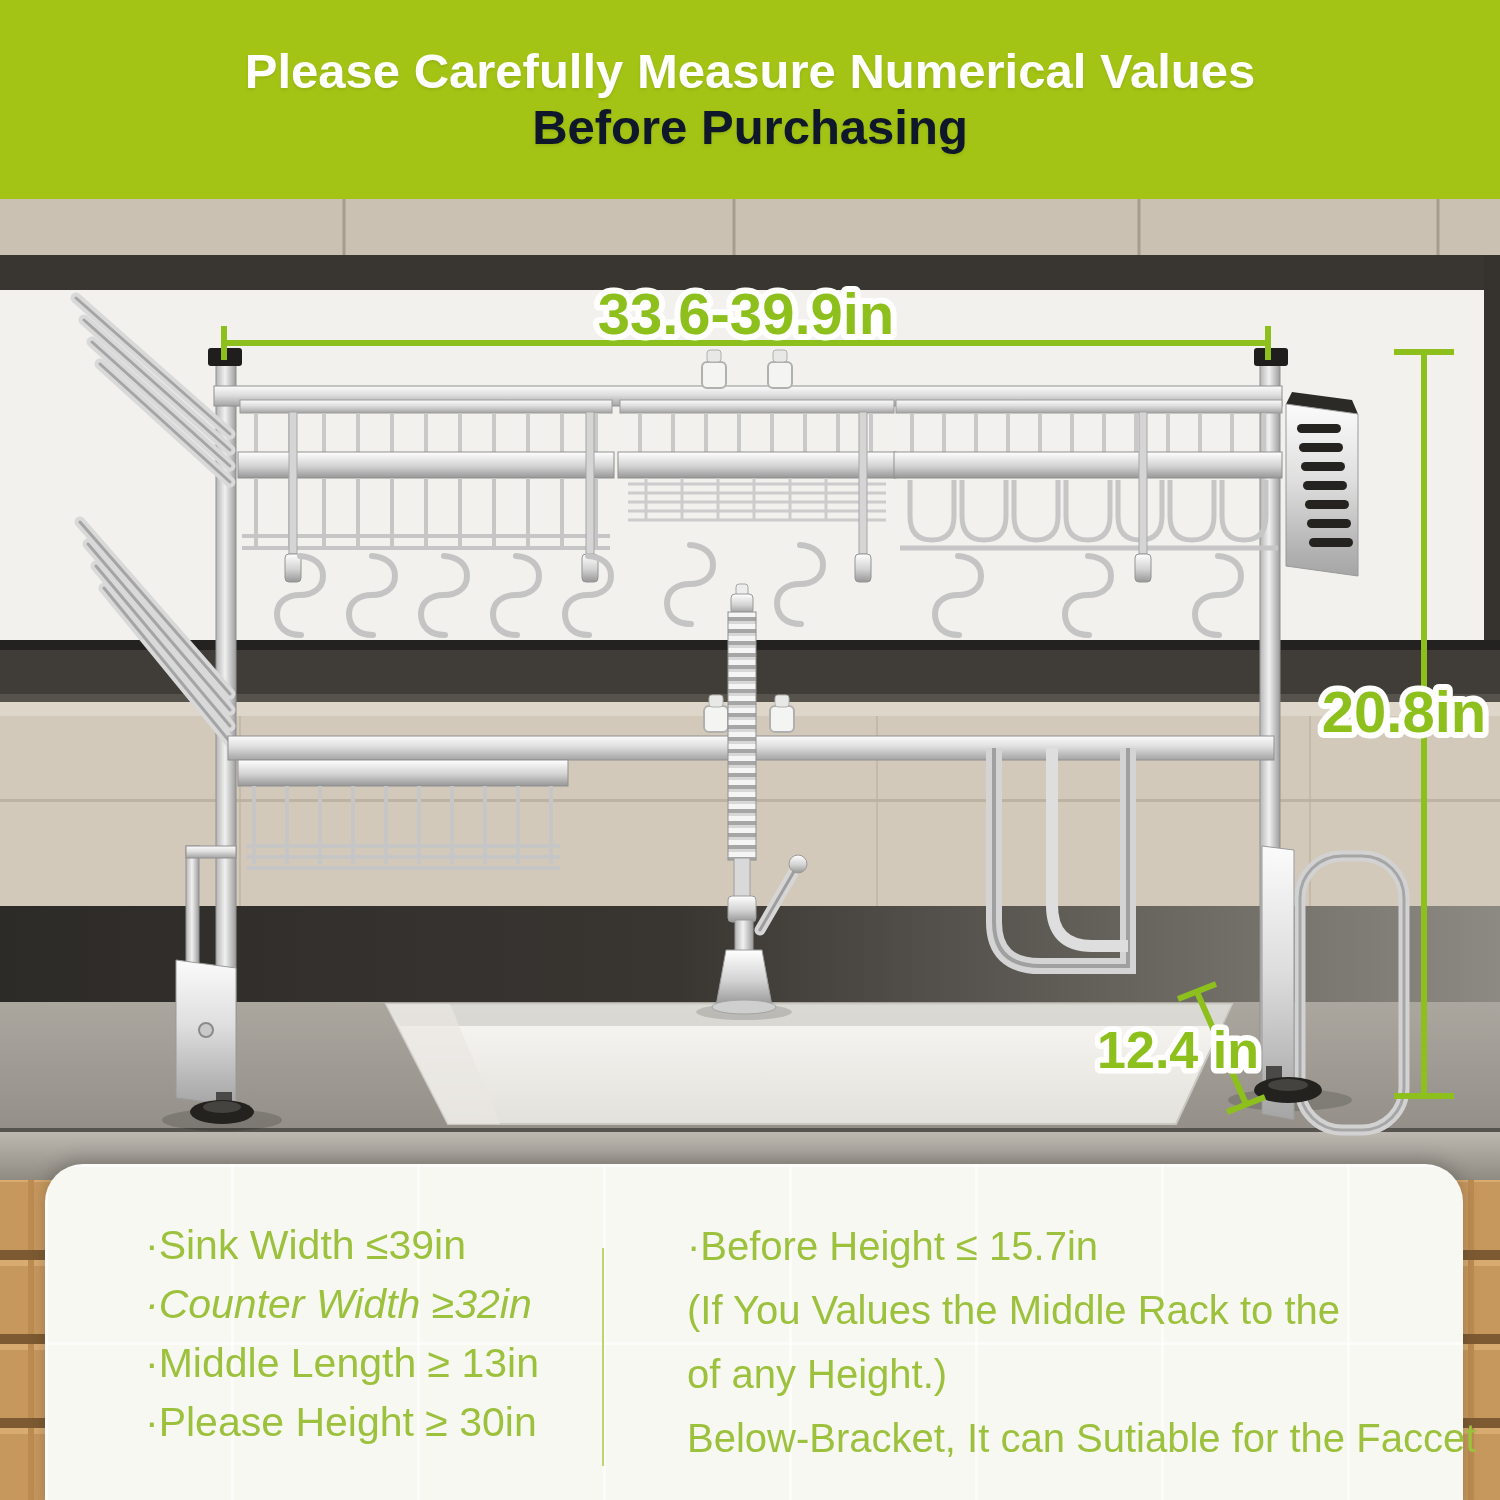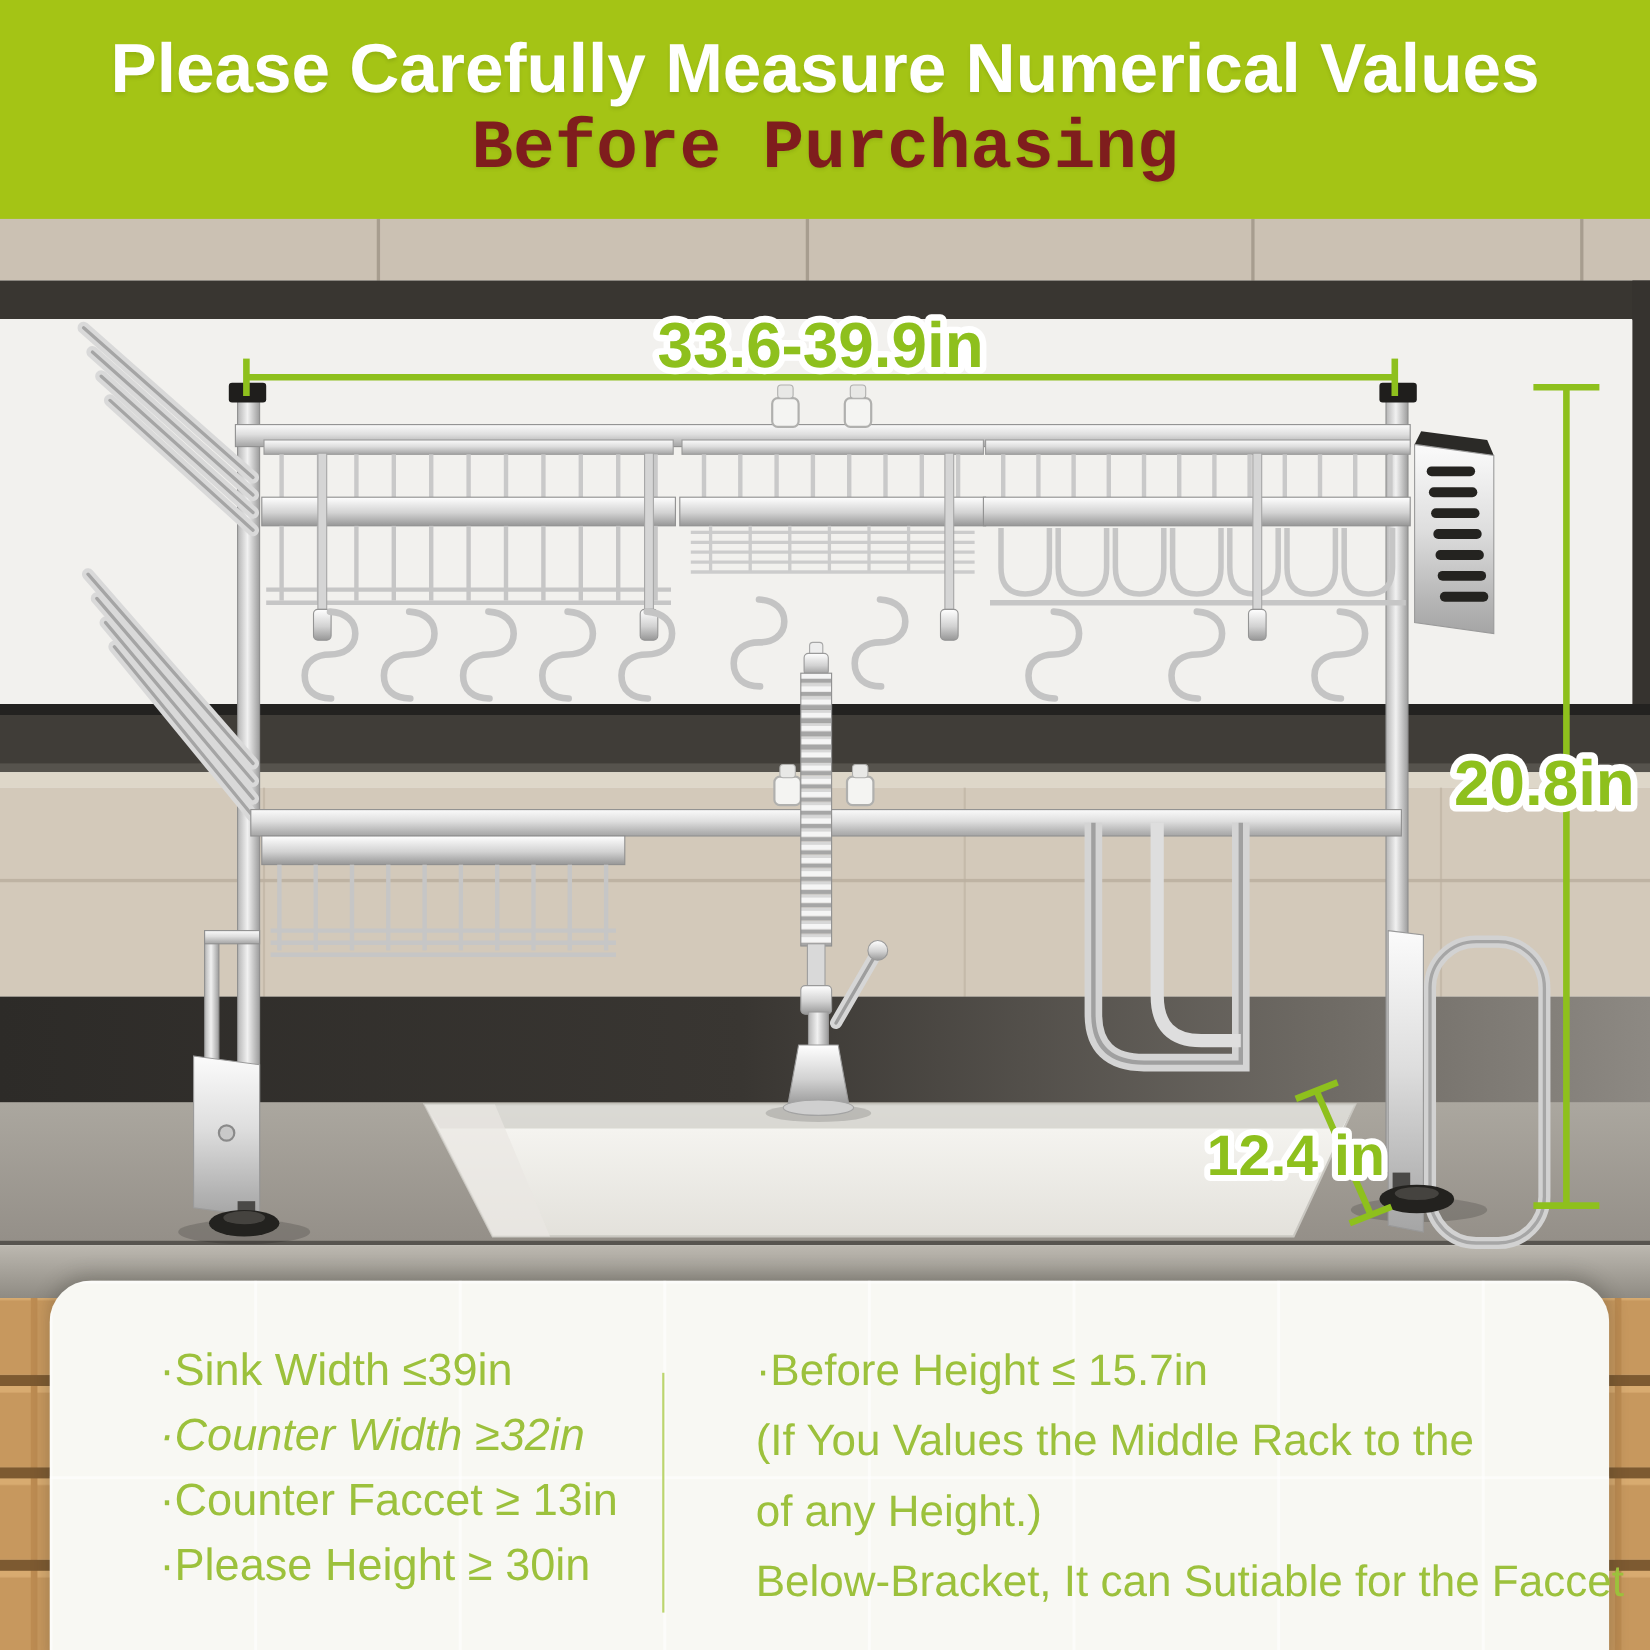--- a/index.html
+++ b/index.html
@@ -3,21 +3,21 @@
 <meta charset="utf-8">
 <style>
   html,body{margin:0;padding:0;background:#ffffff;}
   .stage{position:relative;width:1500px;height:1500px;overflow:hidden;
          font-family:"Liberation Sans",sans-serif;background:#f2f1ee;}
   .scene-svg{position:absolute;left:0;top:0;width:1500px;height:1500px;}
   
   .banner{position:absolute;left:0;top:0;width:1500px;height:199px;
           display:flex;flex-direction:column;align-items:center;justify-content:center;
           text-align:center;z-index:5;}
-  .banner .bline{font-weight:700;font-size:63px;line-height:1.14;color:#ffffff;
+  .banner .bline{font-weight:700;font-size:49px;line-height:1.14;color:#ffffff;
           letter-spacing:0px;text-shadow:0 2px 3px rgba(60,80,0,.15);white-space:nowrap;}
   
   .card{position:absolute;left:45px;top:1148px;width:1418px;height:352px;
         background:#f8f8f3;border-radius:38px 38px 0 0;z-index:6;
         box-shadow:0 -5px 16px rgba(40,40,30,.25);
         background-image:
           linear-gradient(rgba(255,255,255,.55) 3px,rgba(255,255,255,0) 3px),
           linear-gradient(90deg,rgba(255,255,255,.55) 3px,rgba(255,255,255,0) 3px);
         background-size:186px 178px;margin-top:16px;}
   .card .col-left{position:absolute;left:100px;top:52px;}
@@ -376,28 +376,28 @@
         <line x1="1227" y1="1112" x2="1265" y2="1097"></line>
       </g>
       <text class="dim-text" x="746" y="334" font-size="58" fill="#8ec01d" stroke-width="12" text-anchor="middle">33.6-39.9in</text>
       <text class="dim-text" x="1404" y="732" font-size="58" fill="#8ec01d" stroke-width="12" text-anchor="middle">20.8in</text>
       <text class="dim-text" x="1178" y="1068" font-size="52" fill="#8ec01d" stroke-width="11" text-anchor="middle">12.4 in</text>
     </g>
   </svg>
 
   <div class="banner" style="background: rgb(164, 196, 21);">
     <div class="bline" style="color: rgb(255, 255, 255);">Please Carefully Measure Numerical Values</div>
-    <div class="bline" style="color: #7f1d1d; font-family: Liberation Mono, monospace;">Before Purchasing</div>
+    <div class="bline" style="color: #0f172a;">Before Purchasing</div>
   </div>
 
   <div class="card">
     <div class="col-left">
       <div class="spec-line" style="color: rgb(156, 193, 60);">·Sink Width ≤39in</div>
       <div class="spec-line" style="color: rgb(156, 193, 60); font-style: italic;">·Counter Width ≥32in</div>
-      <div class="spec-line" style="color: rgb(156, 193, 60);">·Counter Faccet ≥ 13in</div>
+      <div class="spec-line" style="color: rgb(156, 193, 60);">·Middle Length ≥ 13in</div>
       <div class="spec-line" style="color: rgb(156, 193, 60);">·Please Height ≥ 30in</div>
     </div>
     <div class="divider"></div>
     <div class="col-right">
       <div class="spec-line" style="color: rgb(156, 193, 60);">·Before Height ≤ 15.7in</div>
       <div class="spec-line" style="color: rgb(156, 193, 60);">(If You Values the Middle Rack to the</div>
       <div class="spec-line" style="color: rgb(156, 193, 60);">of any Height.)</div>
       <div class="spec-line" style="color: rgb(156, 193, 60);">Below-Bracket, It can Sutiable for the Faccet</div>
     </div>
   </div>

